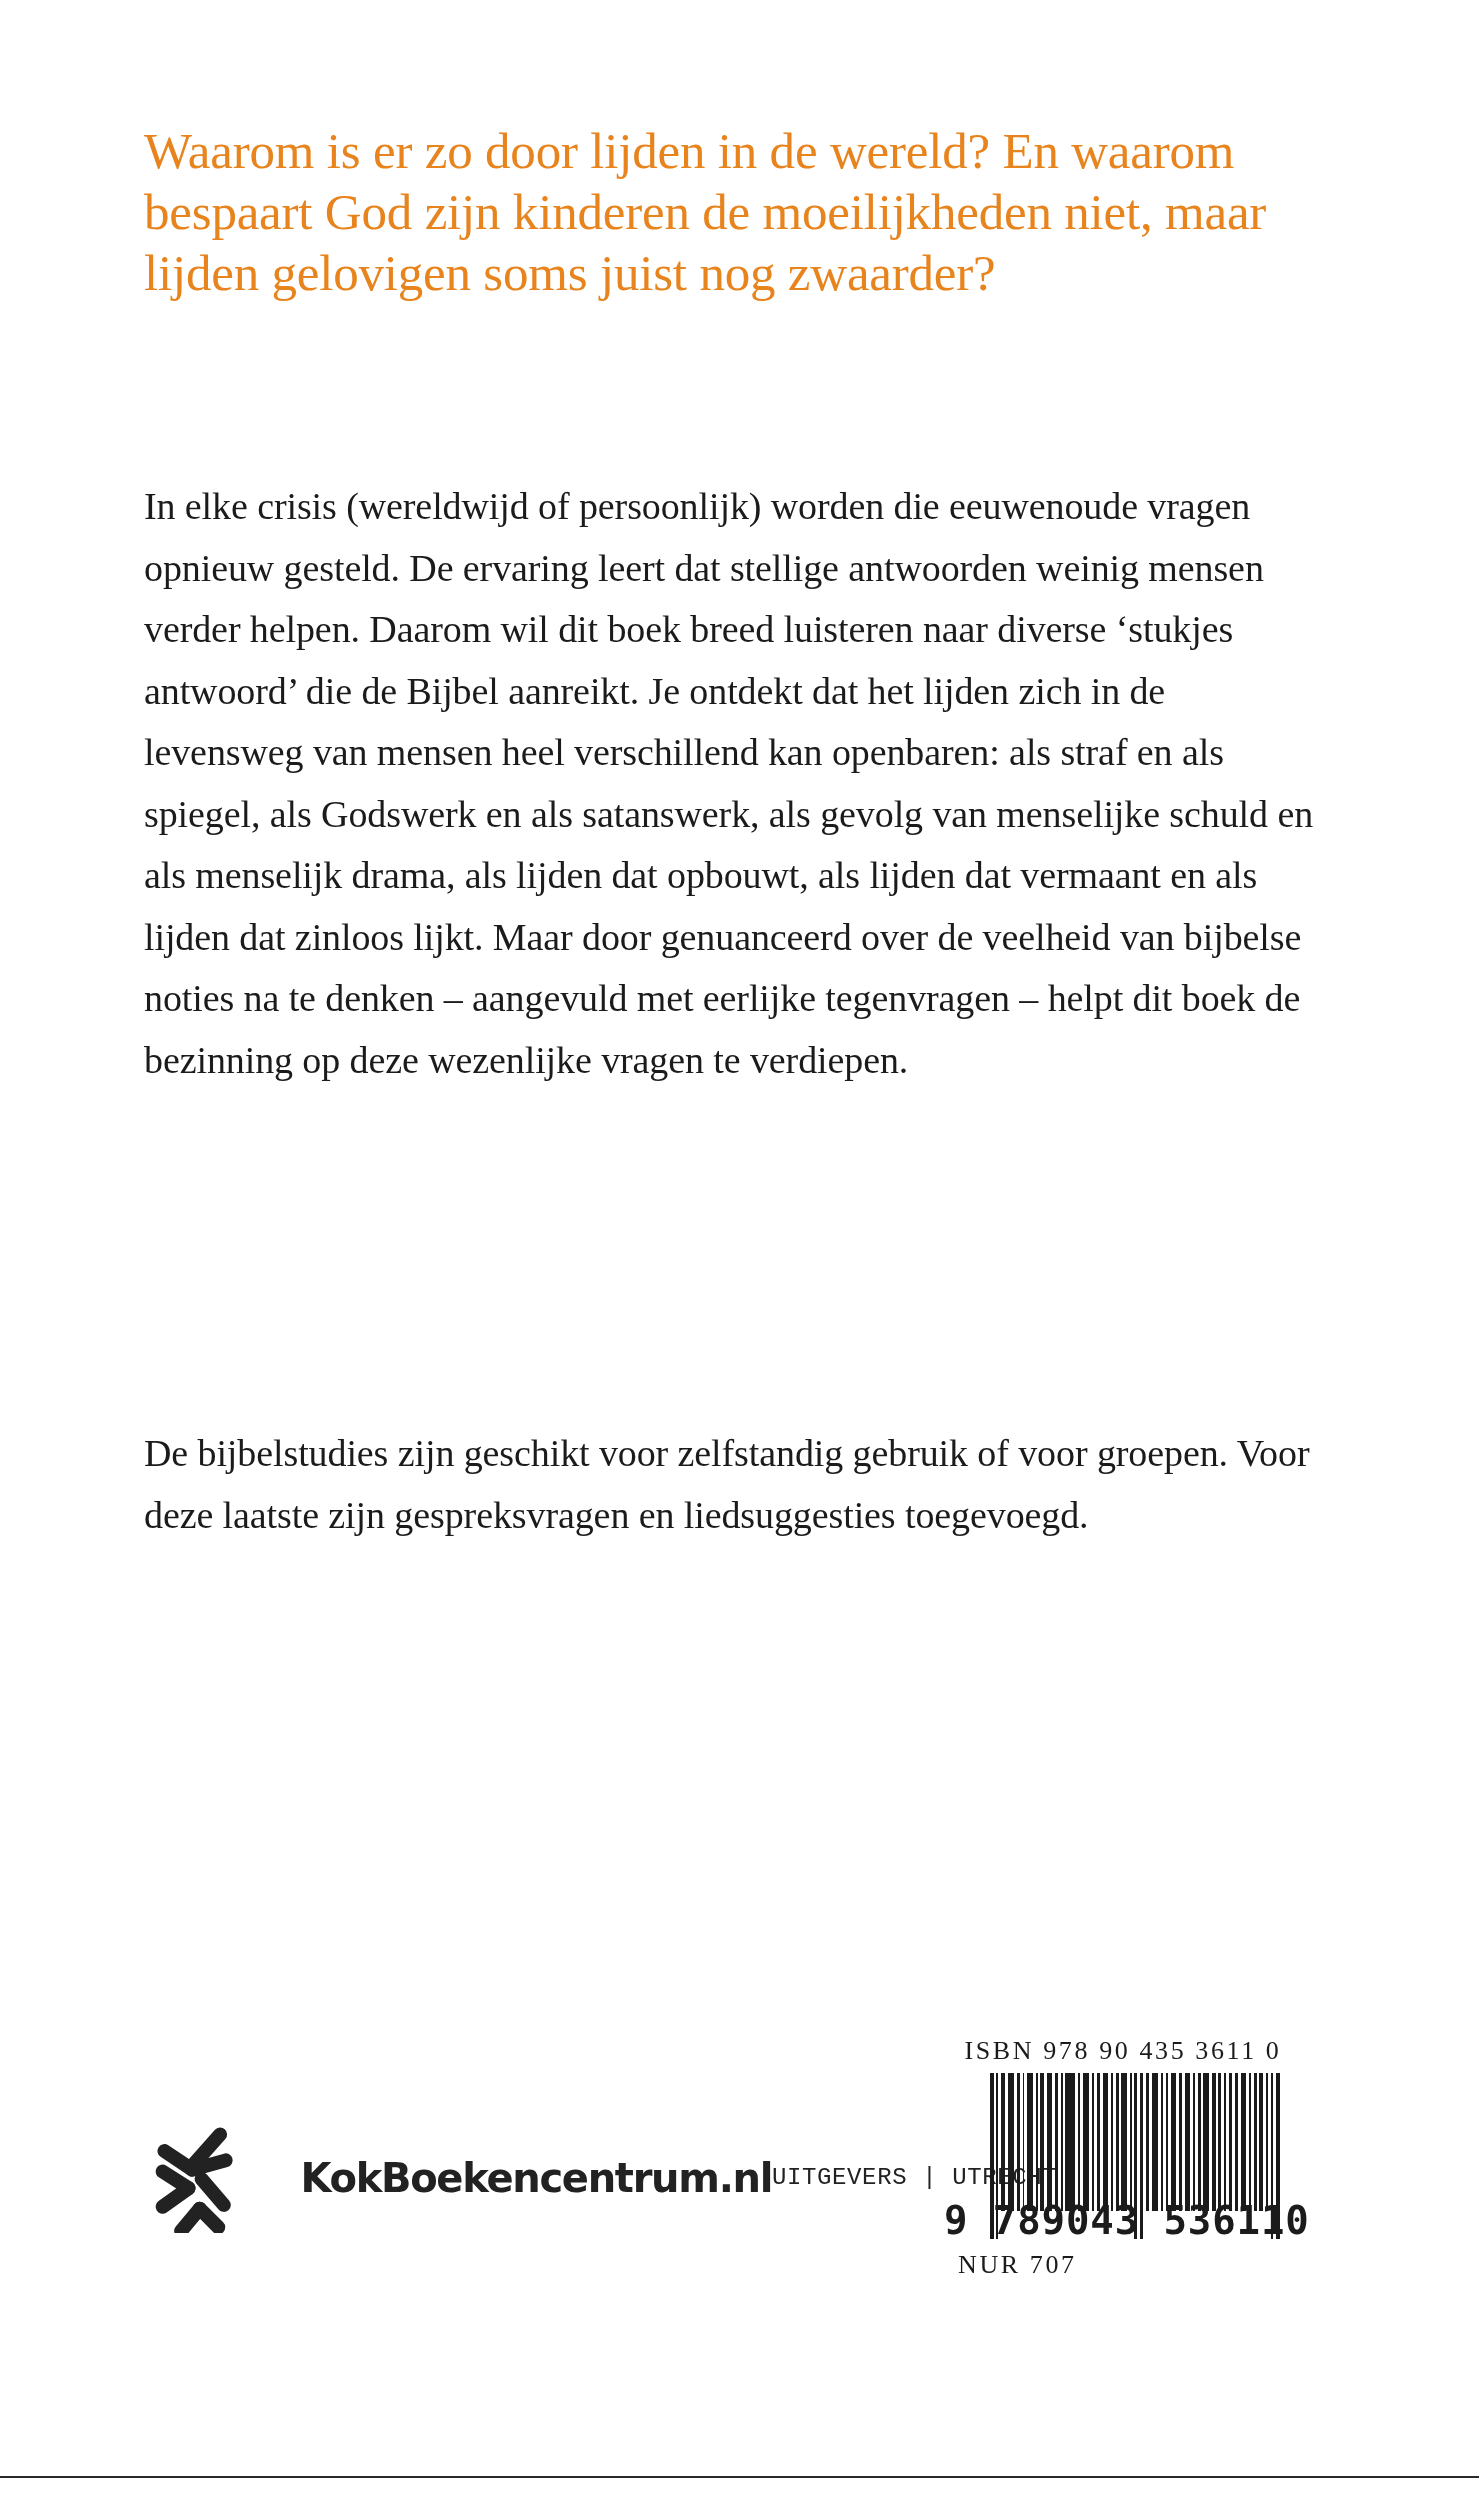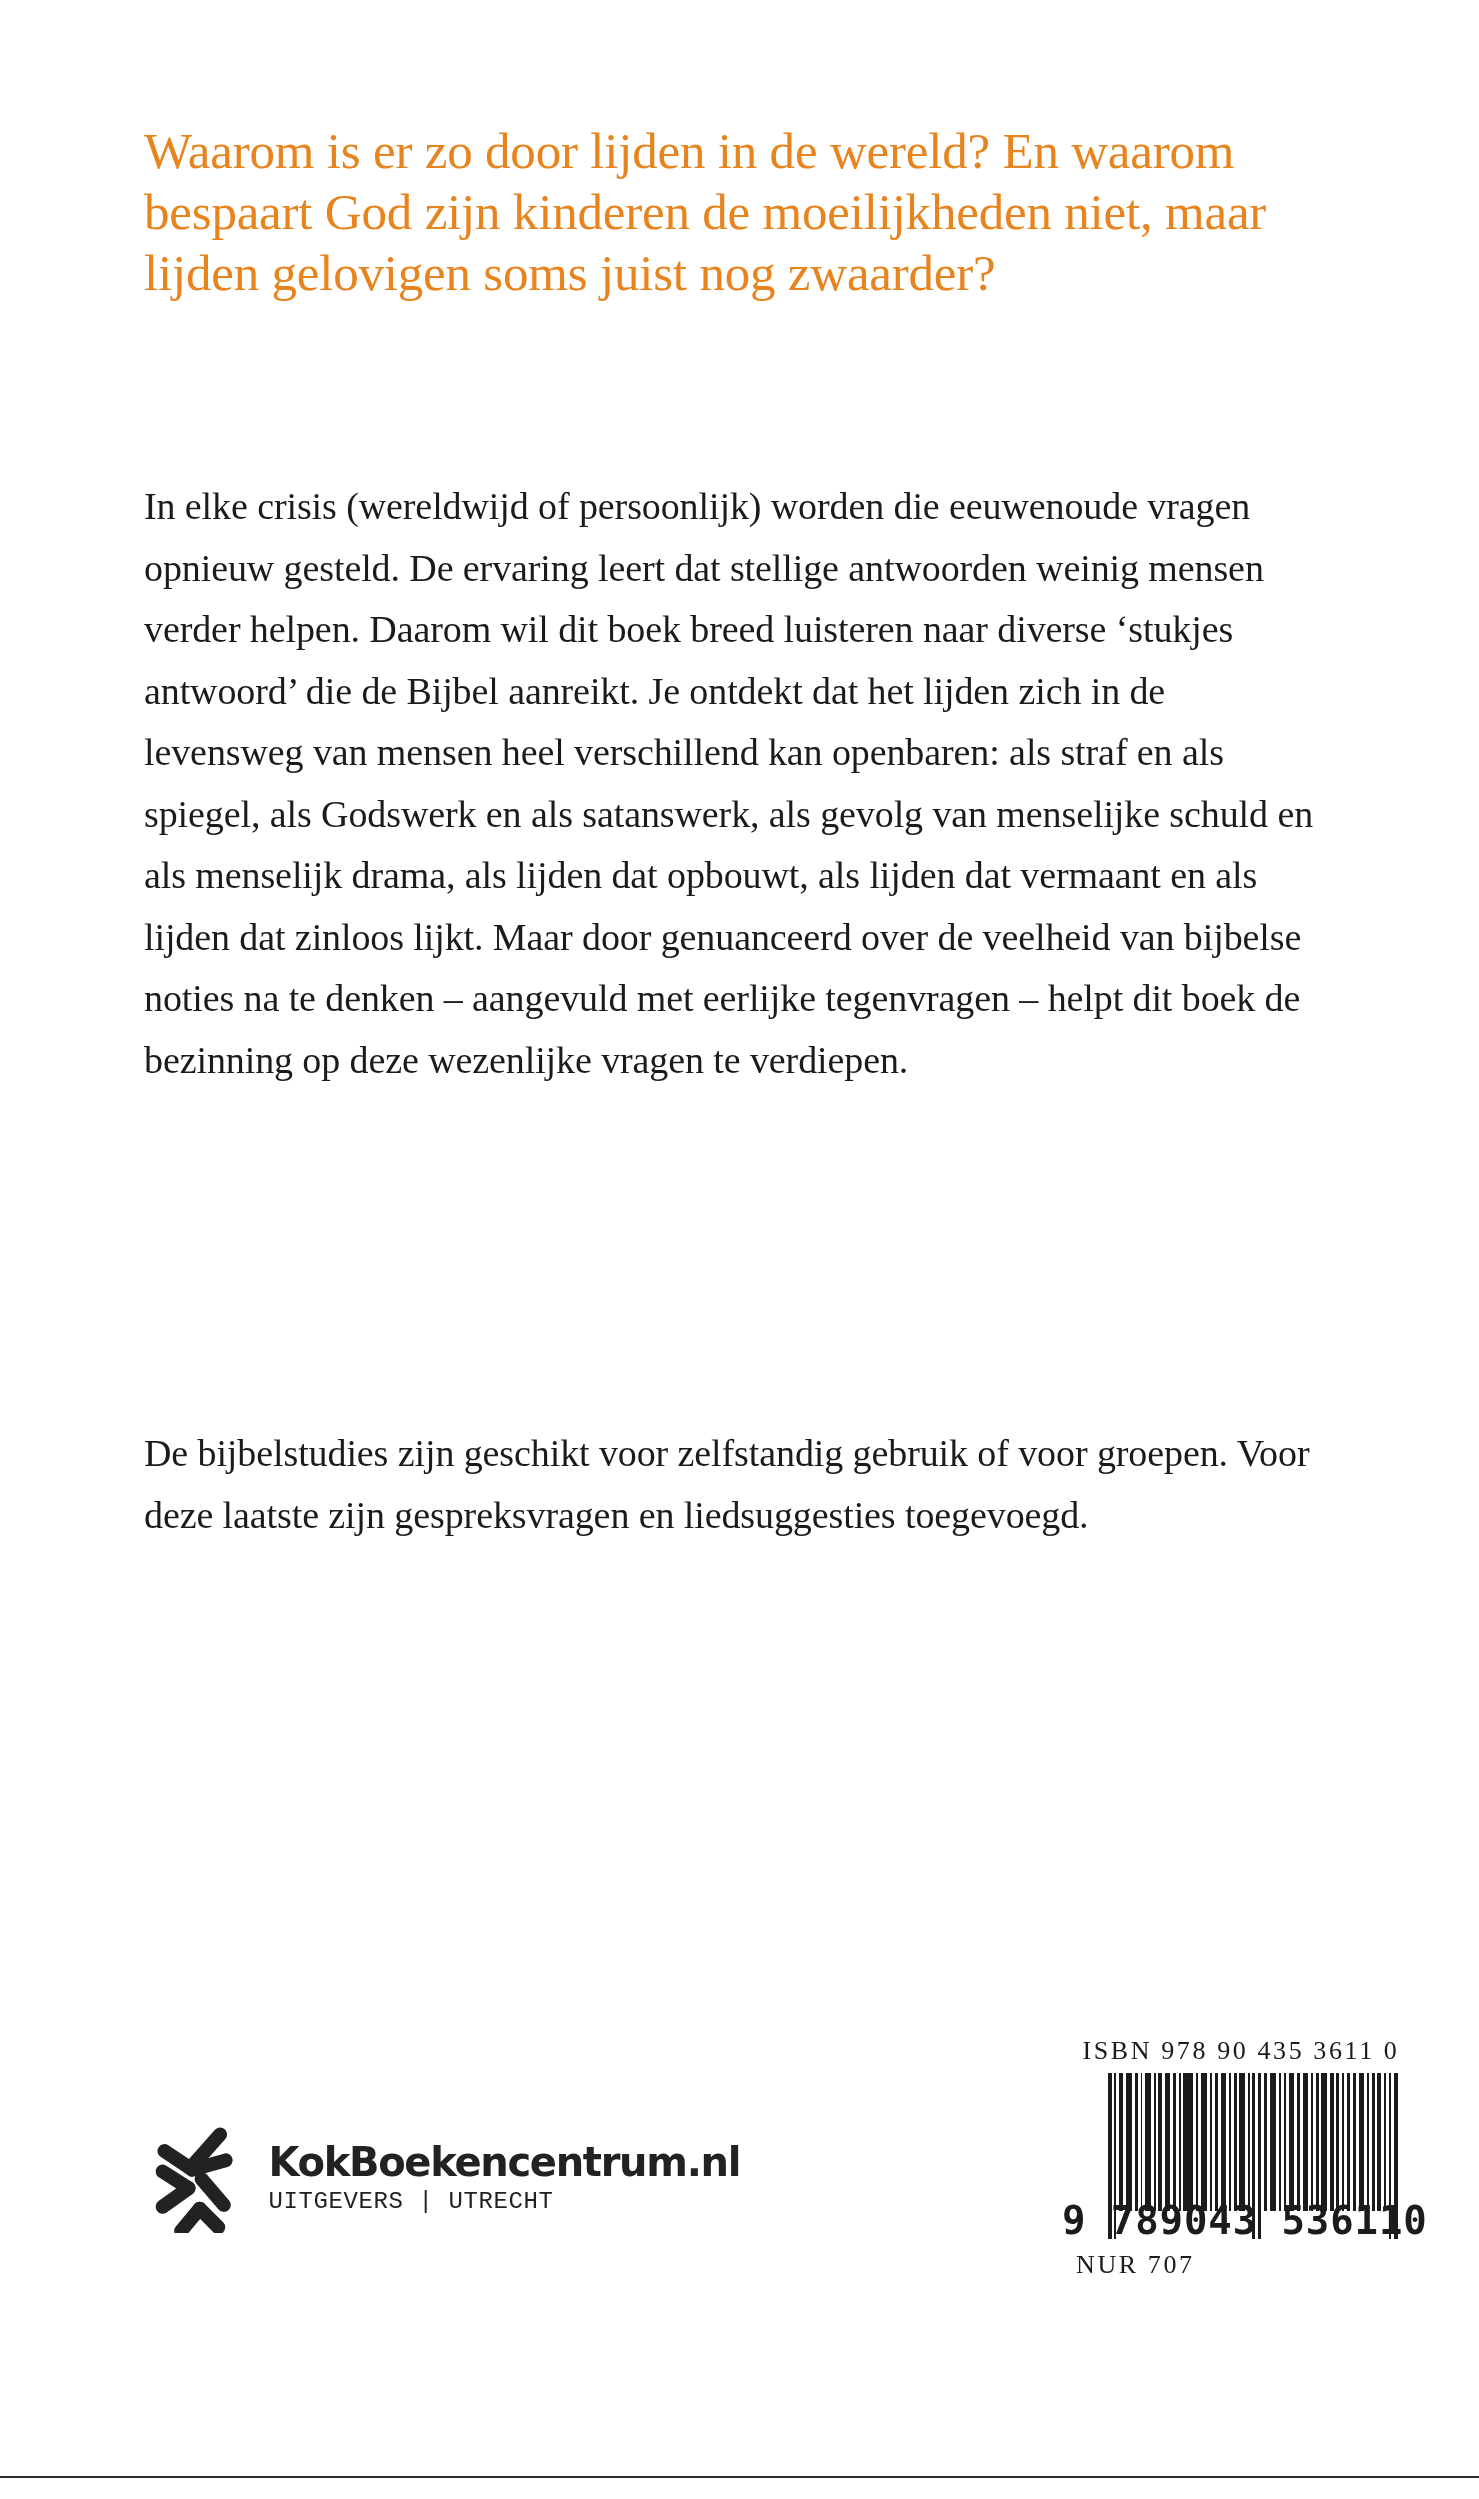--- a/index.html
+++ b/index.html
@@ -70,21 +70,21 @@
     display: flex;
     align-items: center;
     gap: 20.5px;
   }
   .publisher-mark {
     width: 104px;
     height: 110px;
     flex: 0 0 auto;
   }
   .publisher-mark svg { display: block; }
-  .publisher-words { display: flex; flex-direction: column; }
+  .publisher-words { display: flex; flex-direction: row; margin-left: 32px; }
   .publisher-name {
     font-family: "DejaVu Sans", "Liberation Sans", sans-serif;
     font-size: 40px;
     font-weight: 700;
     color: #222222;
     letter-spacing: -1.3px;
     line-height: 1;
   }
   .publisher-sub {
     font-family: Liberation Mono, monospace;
@@ -92,21 +92,21 @@
     font-weight: 400;
     color: #222222;
     letter-spacing: 0.6px;
     line-height: 1;
     margin-top: 8.4px;
   }
 
   
   .barcode-block {
     position: absolute;
-    left: 1062px;
+    left: 944px;
     top: 139px;
     width: 358px;
   }
   .isbn-line {
     font-size: 26px;
     letter-spacing: 2.6px;
     color: #1b1b1b;
     text-align: left;
     margin-left: 20.5px;
     white-space: nowrap;

